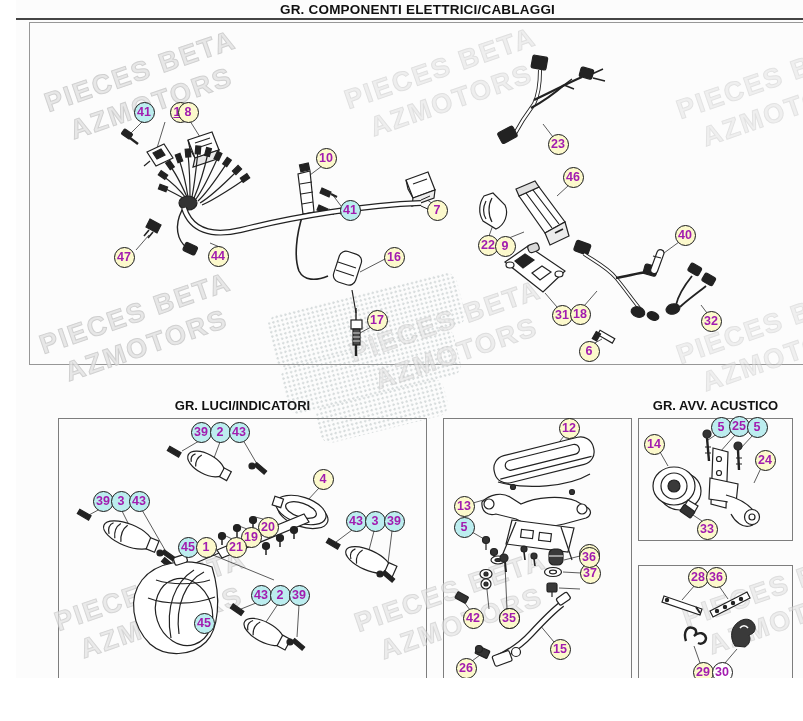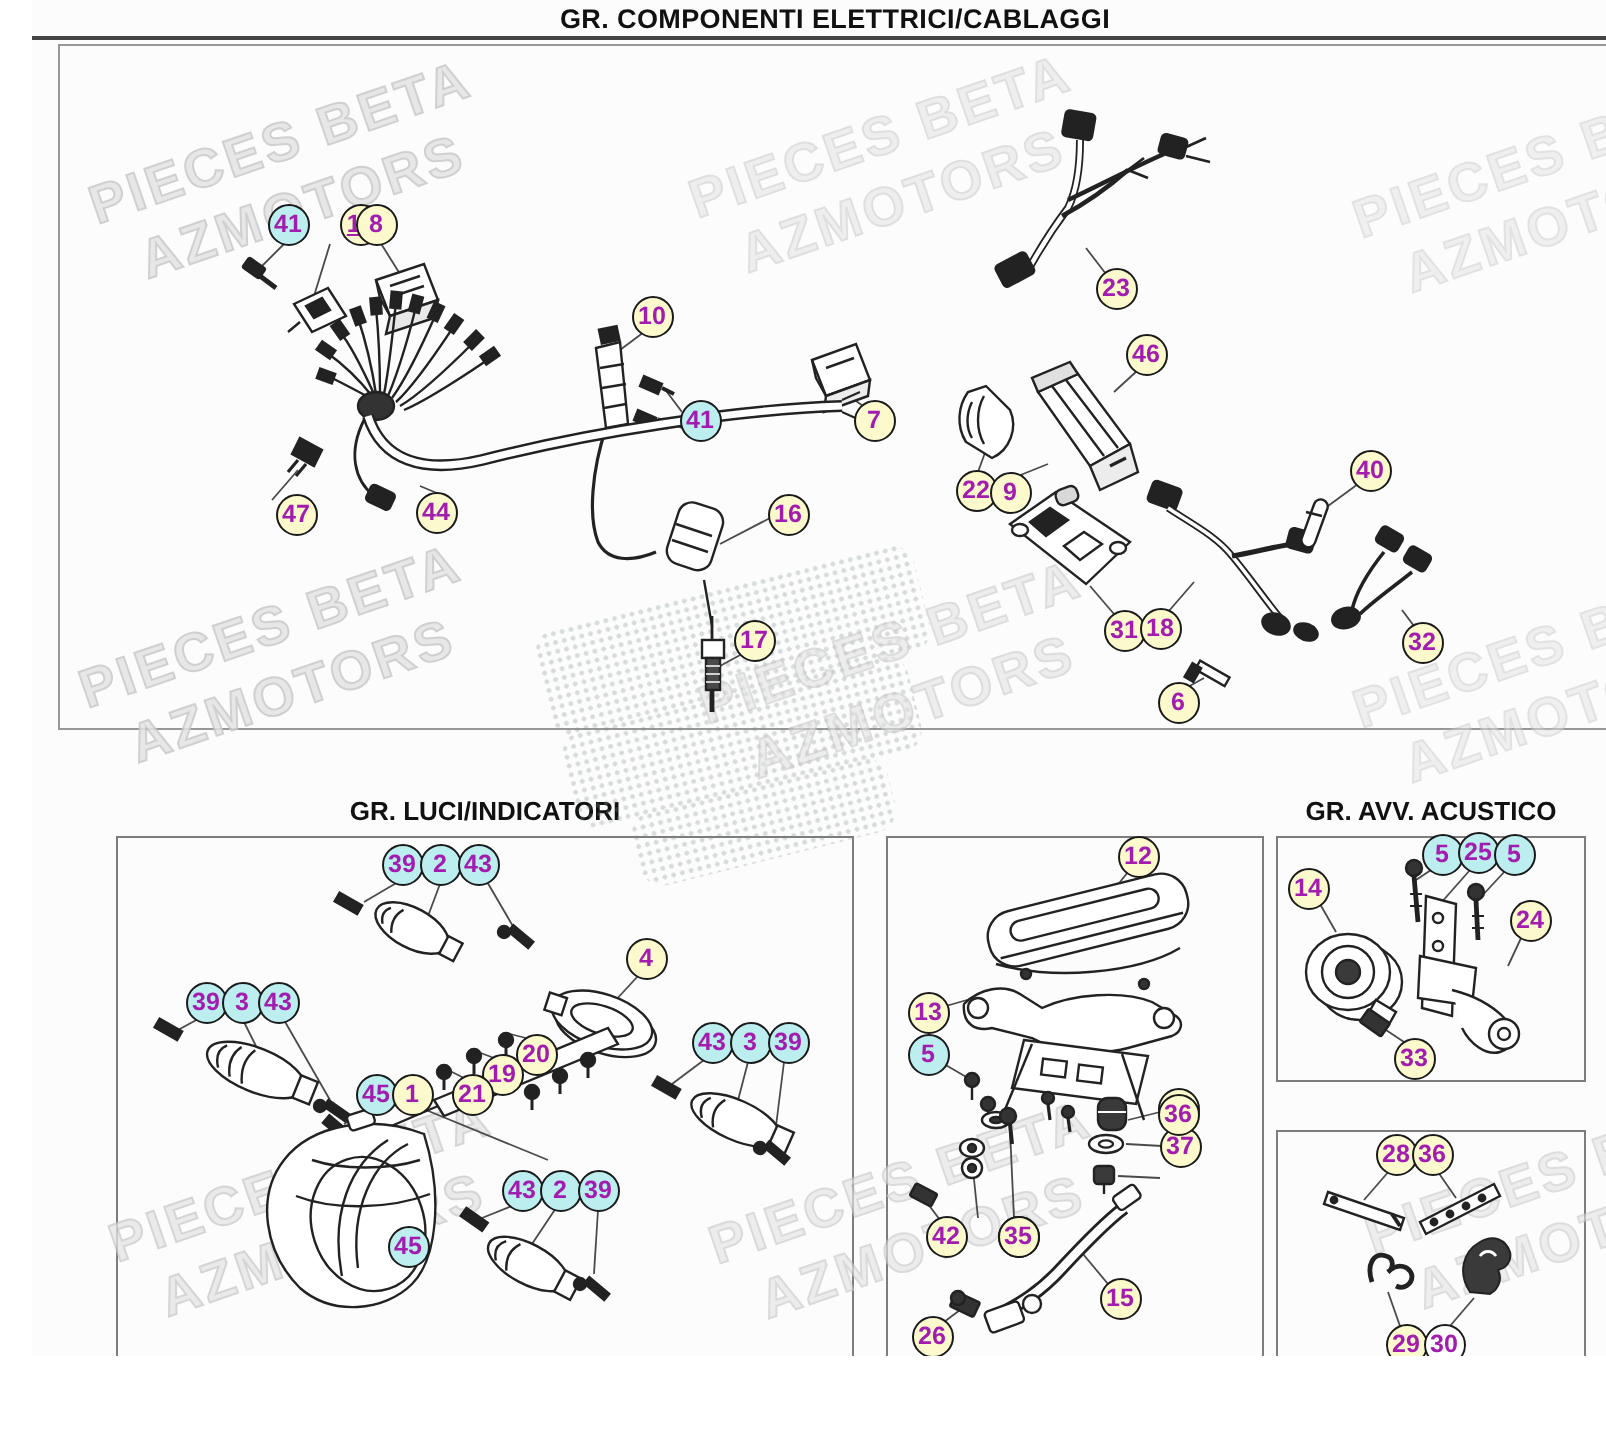--- a/index.html
+++ b/index.html
@@ -481,21 +481,21 @@
       <div class="callout" style="left: 164px; top: 112px; background: rgb(252, 249, 204); text-decoration: underline;">11</div>
       <div class="callout" style="left: 172px; top: 112px; background: rgb(252, 249, 204);">8</div>
       <div class="callout" style="left: 310px; top: 158px; background: rgb(252, 249, 204);">10</div>
       <div class="callout" style="left: 334px; top: 210px; background: rgb(188, 237, 239);">41</div>
       <div class="callout" style="left: 421px; top: 210px; background: rgb(252, 249, 204);">7</div>
       <div class="callout" style="left: 542px; top: 144px; background: rgb(252, 249, 204);">23</div>
       <div class="callout" style="left: 557px; top: 177px; background: rgb(252, 249, 204);">46</div>
       <div class="callout" style="left: 472px; top: 245px; background: rgb(252, 249, 204);">22</div>
       <div class="callout" style="left: 489px; top: 246px; background: rgb(252, 249, 204);">9</div>
       <div class="callout" style="left: 378px; top: 257px; background: rgb(252, 249, 204);">16</div>
-      <div class="callout" style="left: 132px; top: 257px; background: rgb(252, 249, 204);">47</div>
+      <div class="callout" style="left: 108px; top: 257px; background: rgb(252, 249, 204);">47</div>
       <div class="callout" style="left: 202px; top: 256px; background: rgb(252, 249, 204);">44</div>
       <div class="callout" style="left: 361px; top: 320px; background: rgb(252, 249, 204);">17</div>
       <div class="callout" style="left: 546px; top: 315px; background: rgb(252, 249, 204);">31</div>
       <div class="callout" style="left: 564px; top: 314px; background: rgb(252, 249, 204);">18</div>
       <div class="callout" style="left: 573px; top: 351px; background: rgb(252, 249, 204);">6</div>
       <div class="callout" style="left: 669px; top: 235px; background: rgb(252, 249, 204);">40</div>
       <div class="callout" style="left: 695px; top: 321px; background: rgb(252, 249, 204);">32</div>
       <div class="callout" style="left: 185px; top: 432px; background: rgb(188, 237, 239);">39</div>
       <div class="callout" style="left: 204px; top: 432px; background: rgb(188, 237, 239);">2</div>
       <div class="callout" style="left: 223px; top: 432px; background: rgb(188, 237, 239);">43</div>

